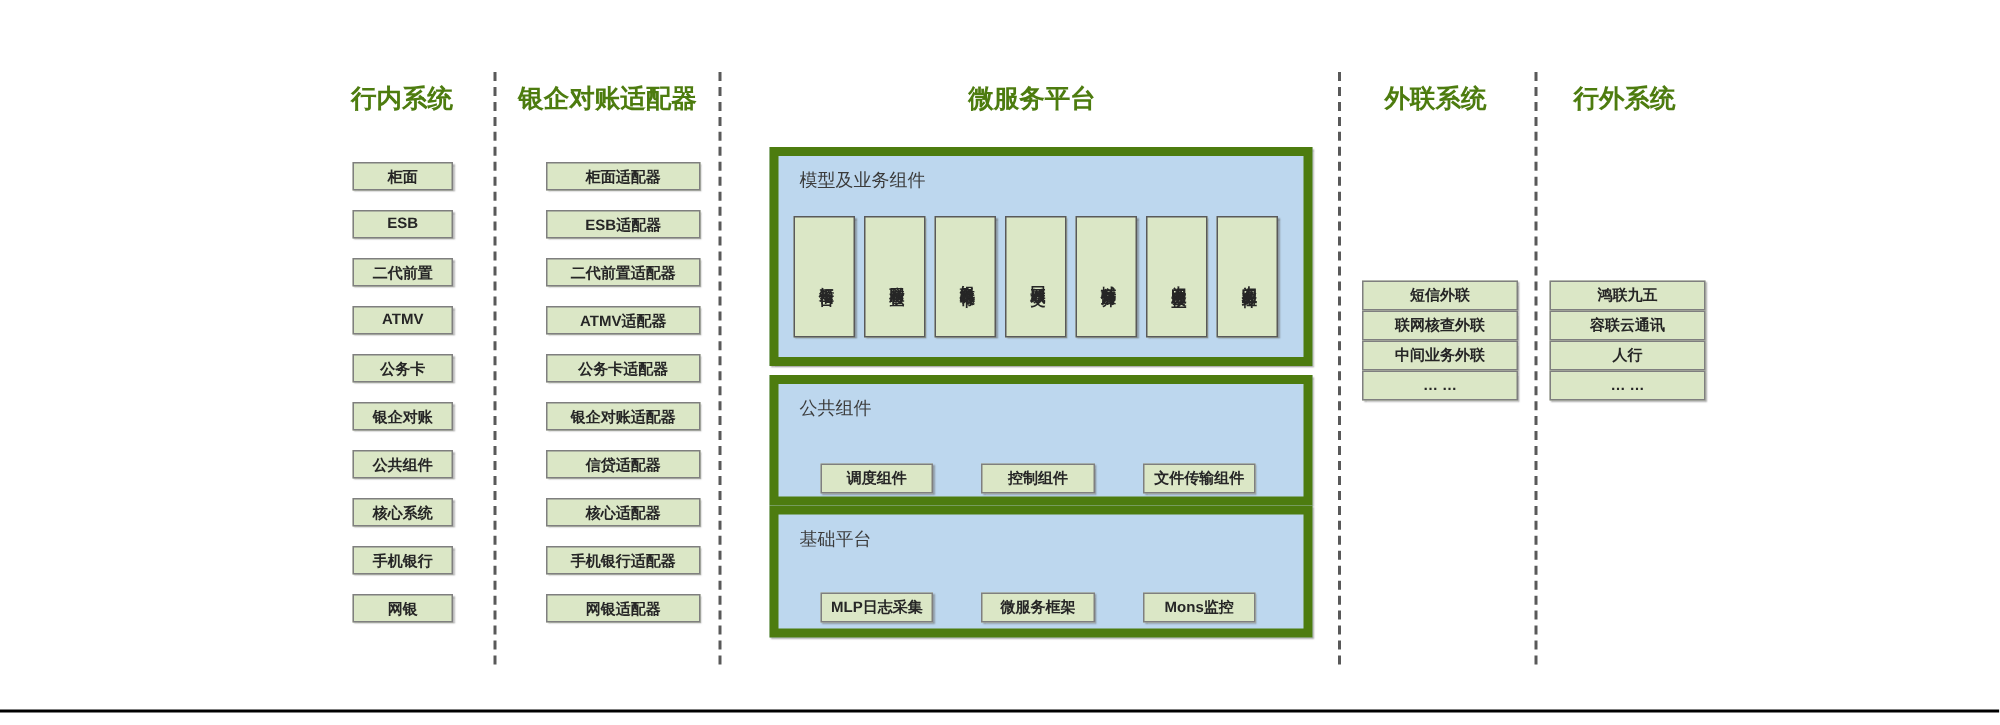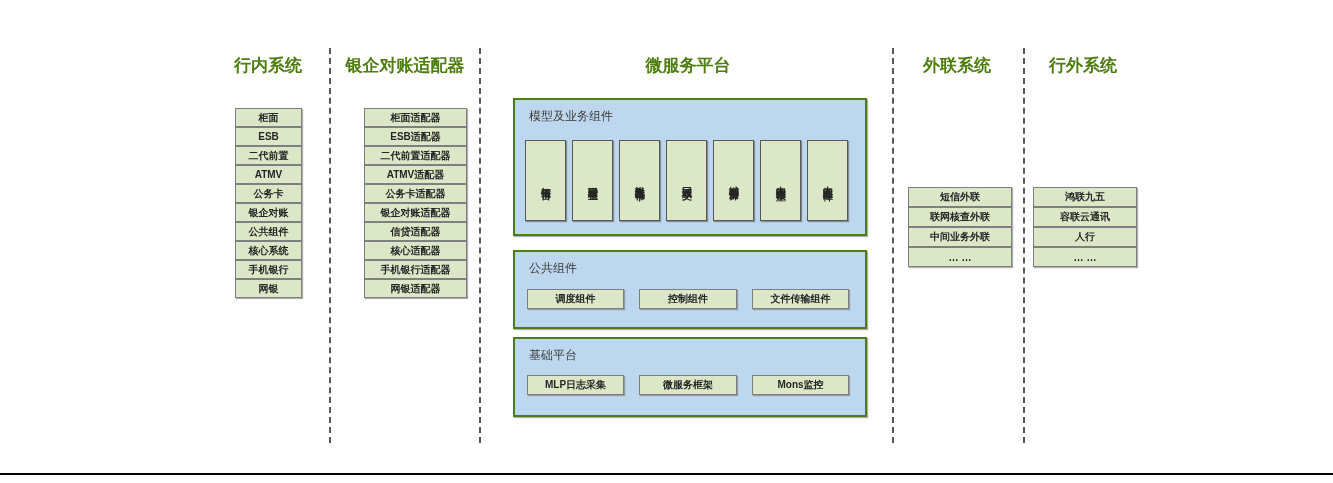--- a/index.html
+++ b/index.html
@@ -15,37 +15,37 @@
     position:absolute;top:48px;height:395px;width:0;
     border-left:2px dashed #595959;
   }
   .col{position:absolute;display:flex;flex-direction:column;}
   .gbox{
     background:#dbe7c6;border:1px solid #7f7f7f;
     box-shadow:1px 1px 1px rgba(110,110,110,.55);
     display:flex;align-items:center;justify-content:center;
     font-size:10px;font-weight:bold;color:#262626;white-space:nowrap;
   }
-  .col-l .gbox{height:17px;}
+  .col-l .gbox{height:17px;margin-bottom:13px;}
   .col-r .gbox{height:18px;}
   .panel{
-    position:absolute;background:#bdd7ee;border:2px solid #4d7c0f;
+    position:absolute;background:#bdd7ee;border:6px solid #4d7c0f;
     box-shadow:1px 1px 1px rgba(110,110,110,.55);
   }
   .panel-label{position:absolute;top:8px;left:14px;font-size:12px;color:#3b3b3b;}
   .vrow{position:absolute;left:10px;top:40px;display:flex;gap:6px;}
   .vbox{
     width:39px;height:79px;background:#dbe7c6;border:1px solid #595959;
     box-shadow:1px 1px 1px rgba(90,90,90,.6);
     display:flex;align-items:center;justify-content:center;
     writing-mode:vertical-rl;text-orientation:upright;
     font-size:10px;font-weight:bold;color:#262626;letter-spacing:1px;line-height:1;
   }
   .hrow{position:absolute;left:0;right:0;display:flex;justify-content:space-between;padding:0 16px 0 12px;}
-  .hrow .gbox{height:18px;margin:0;}
+  .hrow .gbox{height:18px;margin:16px;}
   .w1{width:95px}.w2{width:96px}.w3{width:95px}
   .baseline{position:absolute;left:0;top:473px;width:1333px;height:2px;background:#000;}
 </style>
 </head>
 <body>
 
 <div class="canvas">
 
   <div class="hdr" style="left:268px">行内系统</div>
   <div class="hdr" style="left:405px">银企对账适配器</div>

